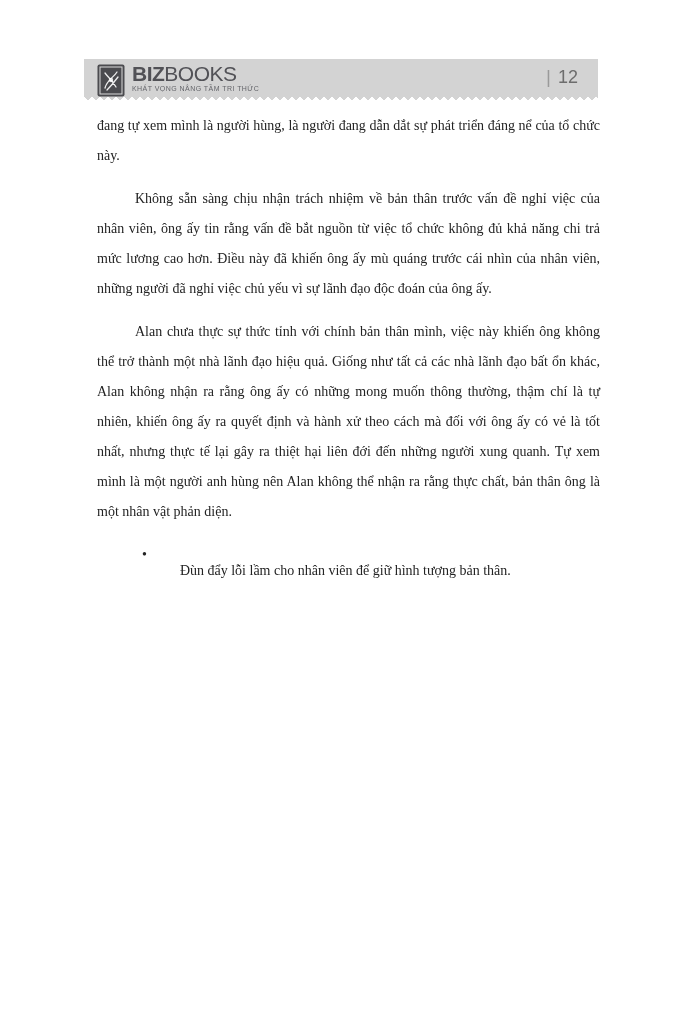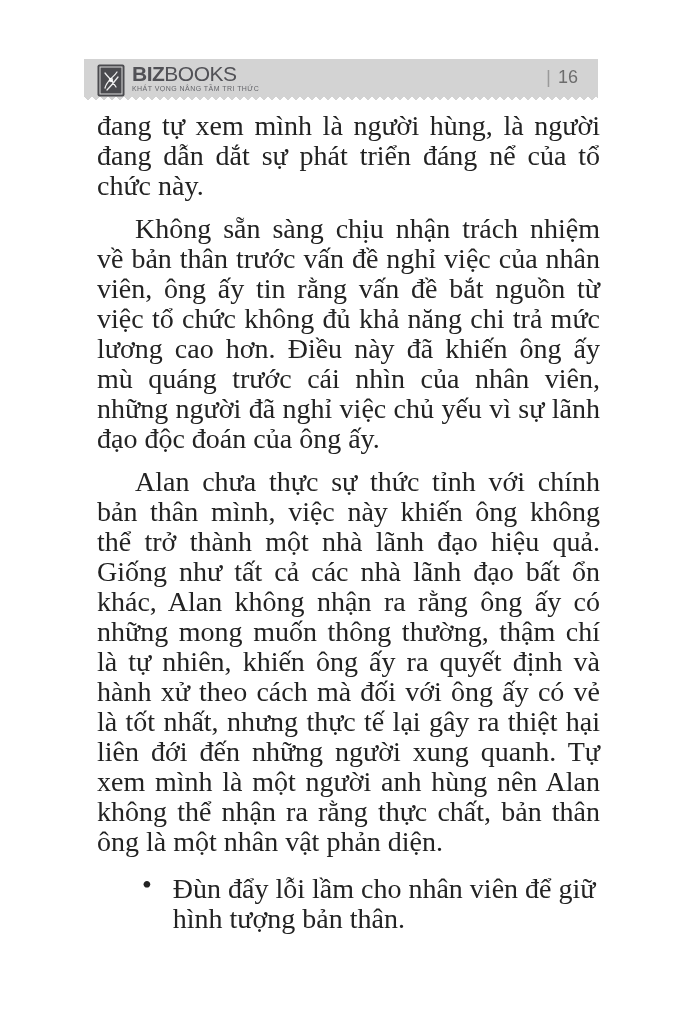--- a/index.html
+++ b/index.html
@@ -80,34 +80,34 @@
   }
   .folio-bar { color: #9a9a9a; font-weight: 300; font-size: 19px; position: relative; top: -1px; }
 
   
   .text-block {
     position: absolute;
     left: 0; top: 88px;
     width: 696px;
     padding: 23px 96px 0 97px;
     color: var(--text);
-    font-size: 28px;
+    font-size: 14px;
     line-height: 30px;
     text-align: justify;
   }
   .para { margin: 0 0 13px; text-indent: 38px; }
   .para.continued { text-indent: 0; }
   .bullet-item {
     display: flex;
     margin: 2px 0 0 45px;
     gap: 17px;
     text-align: left;
   }
   .bullet-marker { flex: 0 0 auto; line-height: 30px; }
-  .bullet-text { margin: 4px; flex: 1 1 auto; }
+  .bullet-text { margin: 16px; flex: 1 1 auto; }
 </style>
 </head>
 <body>
 
 <div class="sheet">
 
   <header class="band">
     <div class="brand">
       <span class="mark">
         <svg viewBox="0 0 28 33" width="28" height="33" xmlns="http://www.w3.org/2000/svg">
@@ -117,21 +117,21 @@
           <circle cx="14" cy="16" r="2.2" fill="#ffffff" opacity="0.85"></circle>
         </svg>
       </span>
       <span class="brand-text">
         <span class="wordmark"><b>BIZ</b><span class="books">BOOKS</span></span>
         <span class="tagline">KHÁT VỌNG NÂNG TẦM TRI THỨC</span>
       </span>
     </div>
     <div class="folio">
       <span class="folio-bar">|</span>
-      <span class="folio-num">16</span>
+      <span class="folio-num">12</span>
     </div>
   </header>
 
   <main class="text-block">
     <p class="para continued">đang tự xem mình là người hùng, là người đang dẫn dắt sự phát triển đáng nể của tổ chức này.</p>
     <p class="para">Không sẵn sàng chịu nhận trách nhiệm về bản thân trước vấn đề nghỉ việc của nhân viên, ông ấy tin rằng vấn đề bắt nguồn từ việc tổ chức không đủ khả năng chi trả mức lương cao hơn. Điều này đã khiến ông ấy mù quáng trước cái nhìn của nhân viên, những người đã nghỉ việc chủ yếu vì sự lãnh đạo độc đoán của ông ấy.</p>
     <p class="para">Alan chưa thực sự thức tỉnh với chính bản thân mình, việc này khiến ông không thể trở thành một nhà lãnh đạo hiệu quả. Giống như tất cả các nhà lãnh đạo bất ổn khác, Alan không nhận ra rằng ông ấy có những mong muốn thông thường, thậm chí là tự nhiên, khiến ông ấy ra quyết định và hành xử theo cách mà đối với ông ấy có vẻ là tốt nhất, nhưng thực tế lại gây ra thiệt hại liên đới đến những người xung quanh. Tự xem mình là một người anh hùng nên Alan không thể nhận ra rằng thực chất, bản thân ông là một nhân vật phản diện.</p>
     <div class="bullet-item">
       <span class="bullet-marker">•</span>
       <p class="bullet-text">Đùn đẩy lỗi lầm cho nhân viên để giữ hình tượng bản thân.</p>

